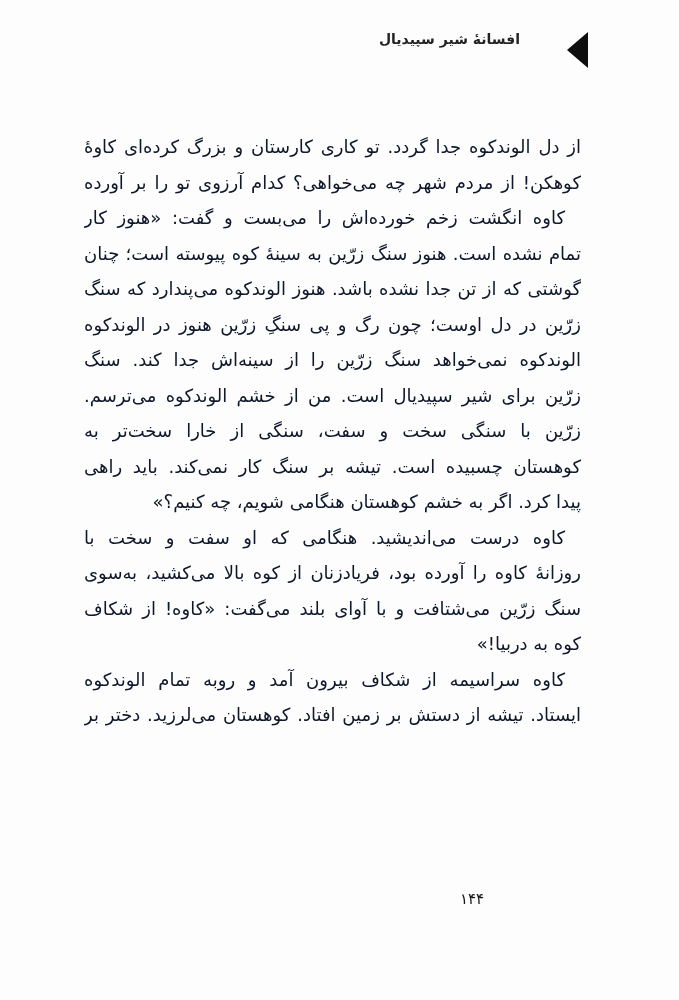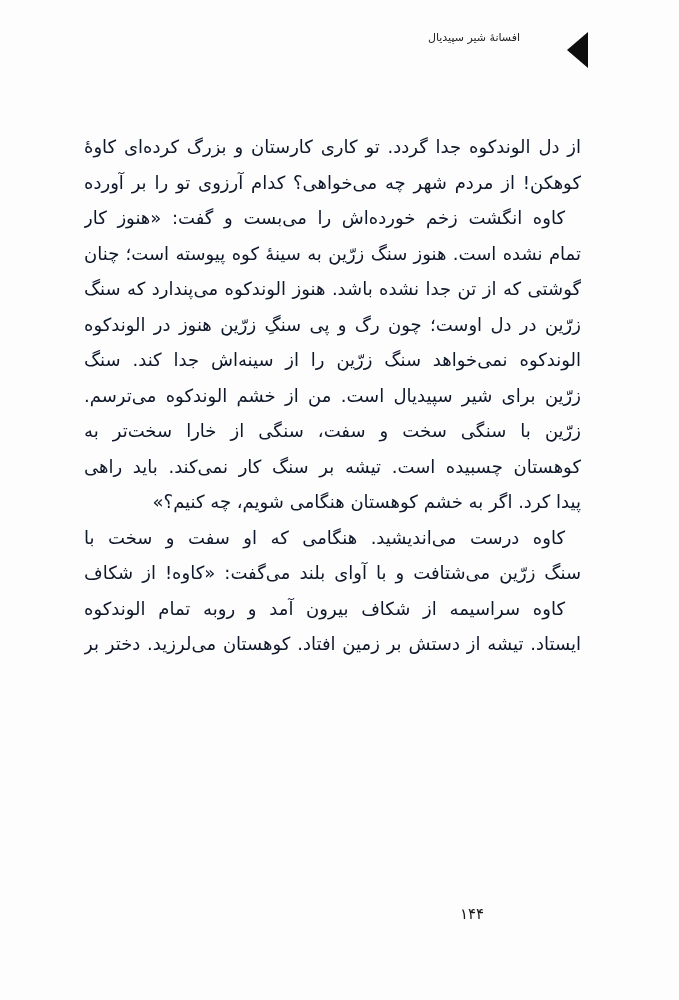--- a/index.html
+++ b/index.html
@@ -14,25 +14,26 @@
     background: #fdfdfd;
     overflow: hidden;
     font-family: "DejaVu Sans", sans-serif;
     color: #1e1e1e;
   }
   
   .running-title {
     position: absolute;
     top: 31px;
     right: 159px;
-    font-size: 11px;
+    font-size: 14px;
     letter-spacing: 0;
     color: #242424;
     white-space: nowrap;
     direction: rtl;
+    font-weight: bold;
   }
   .marker-triangle {
     position: absolute;
     left: 567px;
     top: 32px;
     width: 0;
     height: 0;
     border-top: 18px solid transparent;
     border-bottom: 18px solid transparent;
     border-right: 21px solid #0e0e0e;
@@ -64,21 +65,20 @@
   
   .folio {
     position: absolute;
     top: 890px;
     right: 99px;
     width: 120px;
     text-align: left;
     direction: rtl;
     font-size: 15px;
     color: #161616;
-    margin-top: 15px;
   }
   .folio span { float: left; }
 </style>
 </head>
 <body>
 
 <div class="page">
 
   <header>
     <span class="running-title">افسانهٔ شیر سپیدیال</span>
@@ -92,21 +92,23 @@
       <div class="line indent">کاوه انگشت زخم خورده‌اش را می‌بست و گفت: «هنوز کار</div>
       <div class="line">تمام نشده است. هنوز سنگ زرّین به سینهٔ کوه پیوسته است؛ چنان</div>
       <div class="line">گوشتی که از تن جدا نشده باشد. هنوز الوندکوه می‌پندارد که سنگ</div>
       <div class="line">زرّین در دل اوست؛ چون رگ و پی سنگِ زرّین هنوز در الوندکوه</div>
       <div class="line">الوندکوه نمی‌خواهد سنگ زرّین را از سینه‌اش جدا کند. سنگ</div>
       <div class="line">زرّین برای شیر سپیدیال است. من از خشم الوندکوه می‌ترسم.</div>
       <div class="line">زرّین با سنگی سخت و سفت، سنگی از خارا سخت‌تر به</div>
       <div class="line">کوهستان چسبیده است. تیشه بر سنگ کار نمی‌کند. باید راهی</div>
       <div class="line end">پیدا کرد. اگر به خشم کوهستان هنگامی شویم، چه کنیم؟»</div>
       <div class="line indent">کاوه درست می‌اندیشید. هنگامی که او سفت و سخت با</div>
+      <div class="line">روزانهٔ کاوه را آورده بود، فریادزنان از کوه بالا می‌کشید، به‌سوی</div>
       <div class="line">سنگ زرّین می‌شتافت و با آوای بلند می‌گفت: «کاوه! از شکاف</div>
+      <div class="line end">کوه به دربیا!»</div>
       <div class="line indent">کاوه سراسیمه از شکاف بیرون آمد و روبه تمام الوندکوه</div>
       <div class="line">ایستاد. تیشه از دستش بر زمین افتاد. کوهستان می‌لرزید. دختر بر</div>
     </main>
 
   <footer>
     <div class="folio">
       <span>۱۴۴</span>
     </div>
   </footer>
 

